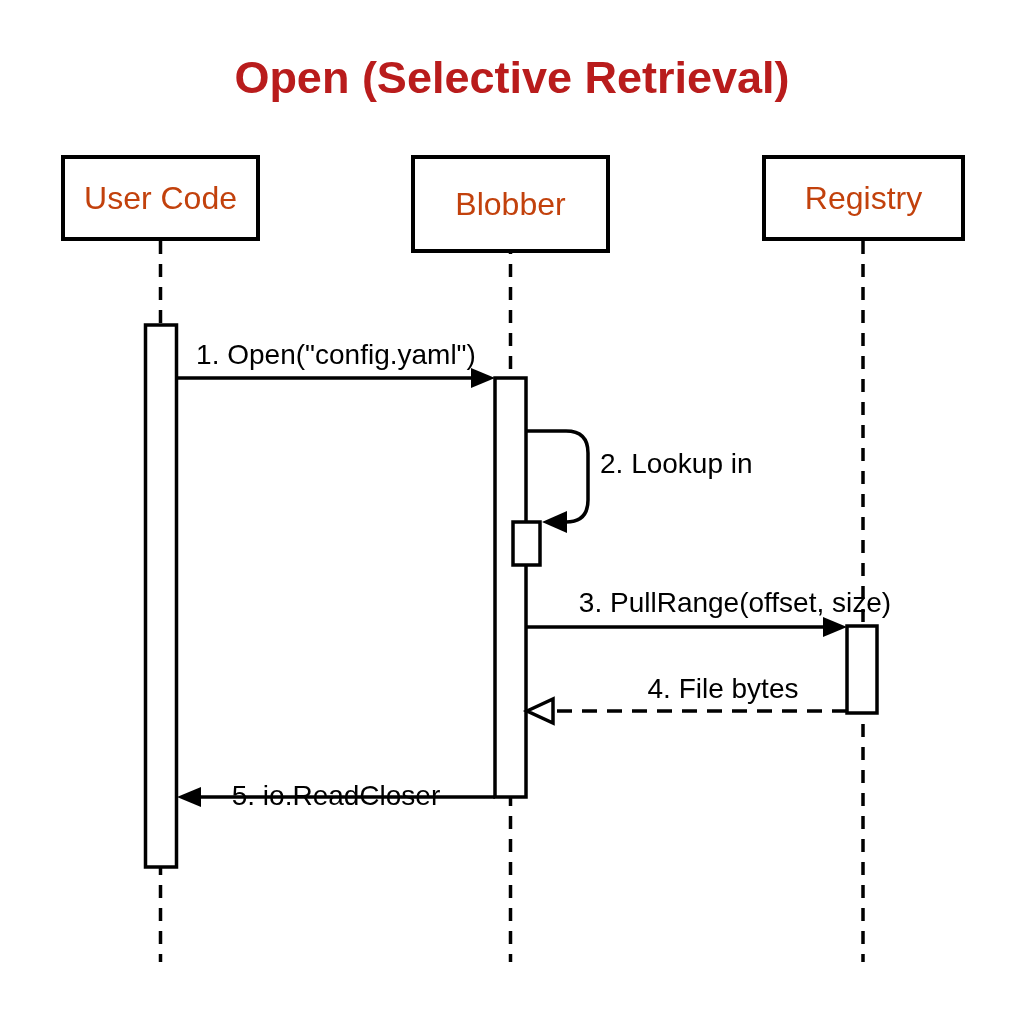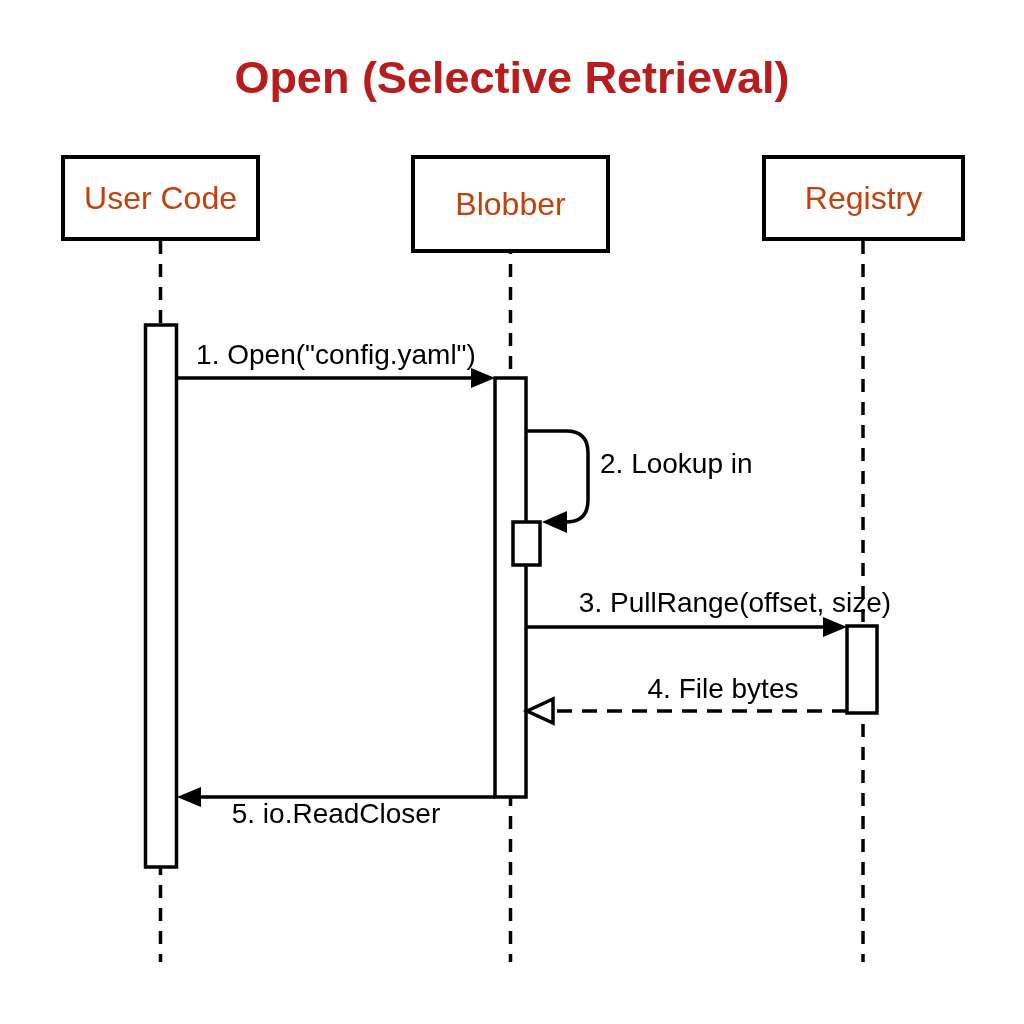--- a/index.html
+++ b/index.html
@@ -104,15 +104,15 @@
   <div class="msg-label center" style="left:176px; width:320px; top:339px;">1. Open("config.yaml")</div>
 
   <div class="msg-label" style="left:600px; top:448px;">
     <div>2. Lookup in</div>
   </div>
 
   <div class="msg-label center" style="left:527px; width:320px; top:587px;margin-left:48px;">3. PullRange(offset, size)</div>
 
   <div class="msg-label center" style="left:527px; width:320px; top:673px;padding-left:36px;">4. File bytes</div>
 
-  <div class="msg-label center" style="left:177px; width:318px; top:798px;">5. io.ReadCloser</div>
+  <div class="msg-label center" style="left:177px; width:318px; top:780px;">5. io.ReadCloser</div>
 
 </div>
 
 </body></html>

